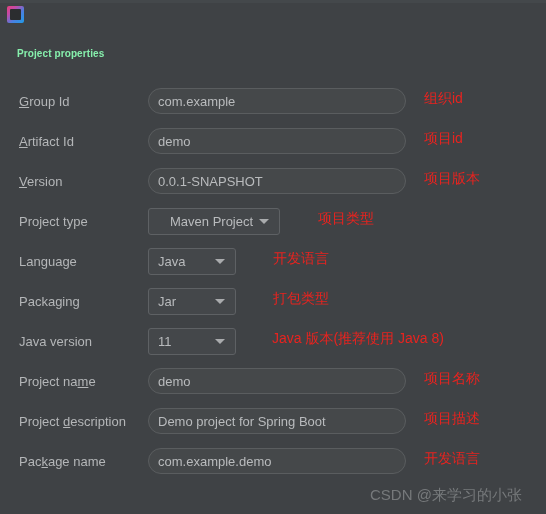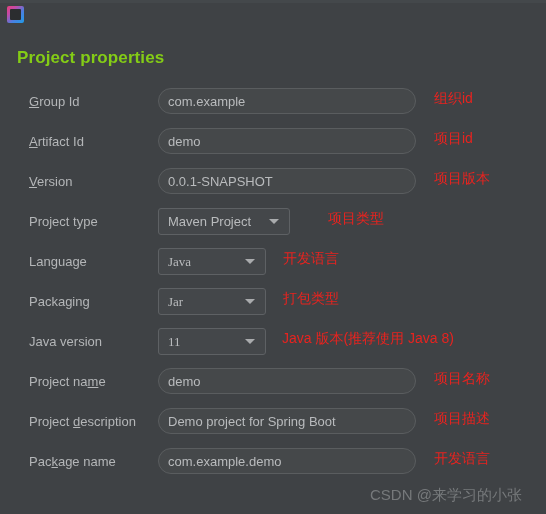--- a/index.html
+++ b/index.html
@@ -80,37 +80,36 @@
     line-height: 27px;
     font-size: 13.5px;
     color: #c8cacc;
   }
 
   
   .section-header {
     position: absolute;
     left: 17px;
     top: 48px;
-    font-size: 17px;
+    font-size: 10px;
     font-weight: bold;
-    color: #84cc16;
+    color: #86efac;
     letter-spacing: 0.1px;
   }
 
   
   .form {
     position: absolute;
     left: 0;
     top: 88px;
     width: 546px;
   }
   .row {
     position: relative;
     height: 40px;
-    margin-left: 10px;
   }
   .label {
     position: absolute;
     left: 19px;
     top: 0;
     height: 27px;
     line-height: 27px;
     font-size: 13px;
     color: #b4b6b8;
     white-space: nowrap;
@@ -166,22 +165,22 @@
     flex: 0 0 auto;
     padding-right: 6px;
   }
   .combo .arrow i {
     display: block;
     width: 0; height: 0;
     border-left: 5px solid transparent;
     border-right: 5px solid transparent;
     border-top: 5px solid #a9abad;
   }
-  .combo.project-type { width: 132px; }
-  .combo.small { width: 108px; font-family: Liberation Serif, serif; }
+  .combo.project-type { width: 132px; padding-left: 12px; }
+  .combo.small { width: 88px; }
 
   
   .note {
     position: absolute;
     font-size: 14px;
     color: #e8231f;
     white-space: nowrap;
     font-family: "Liberation Sans", sans-serif;
   }
 

